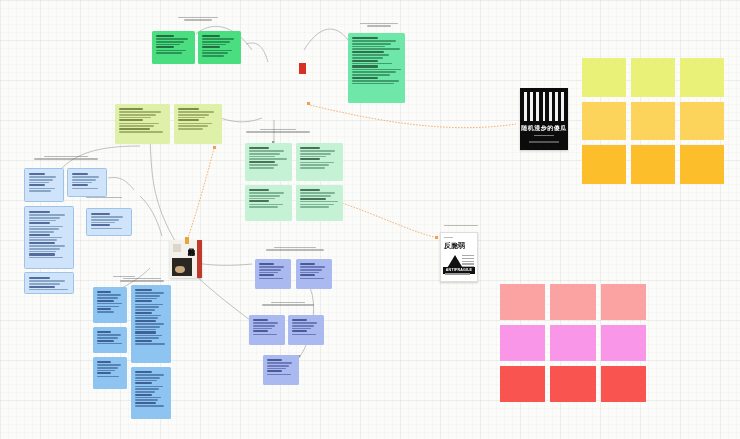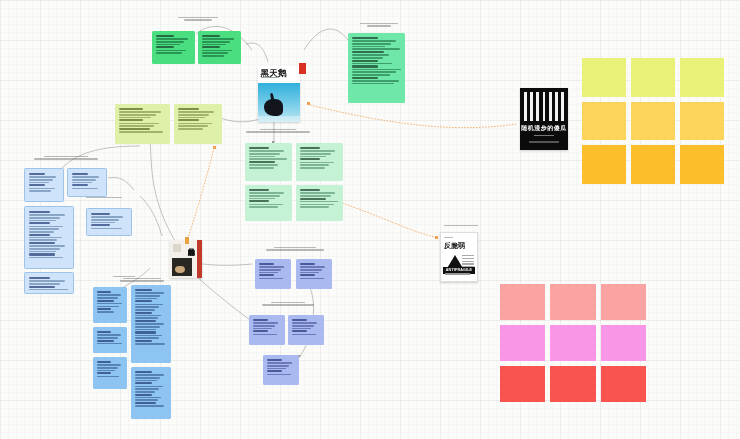--- a/index.html
+++ b/index.html
@@ -127,31 +127,20 @@
       <rect x="184" y="243" width="3" height="3"></rect>
       <rect x="213" y="146" width="3" height="3"></rect>
     </g>
     <g fill="#9a9a9a">
       <rect x="272" y="141" width="2.4" height="2.4"></rect>
       <rect x="120" y="287" width="2.4" height="2.4"></rect>
       <rect x="298" y="355" width="2.4" height="2.4"></rect>
     </g>
   </svg>
 
-  <div class="imgcard bk-swan" style="left:258px; top:66px; width:42px; height:56px;">
-    <div class="bh">
-      <span class="tt">黑天鹅</span>
-      <span class="st"></span>
-    </div>
-    <div class="bd">
-      <span class="water"></span>
-      <span class="swan"></span>
-      <span class="neck"></span>
-    </div>
-  </div>
   <div style="position:absolute;left:299px;top:63px;width:7px;height:11px;background:#d93025;"></div>
 
   <div class="imgcard bk-fool" style="left:520px; top:88px; width:48px; height:62px;">
     <div class="bars">
       <i></i>
         <i></i>
         <i></i>
         <i></i>
         <i></i>
         <i></i>

